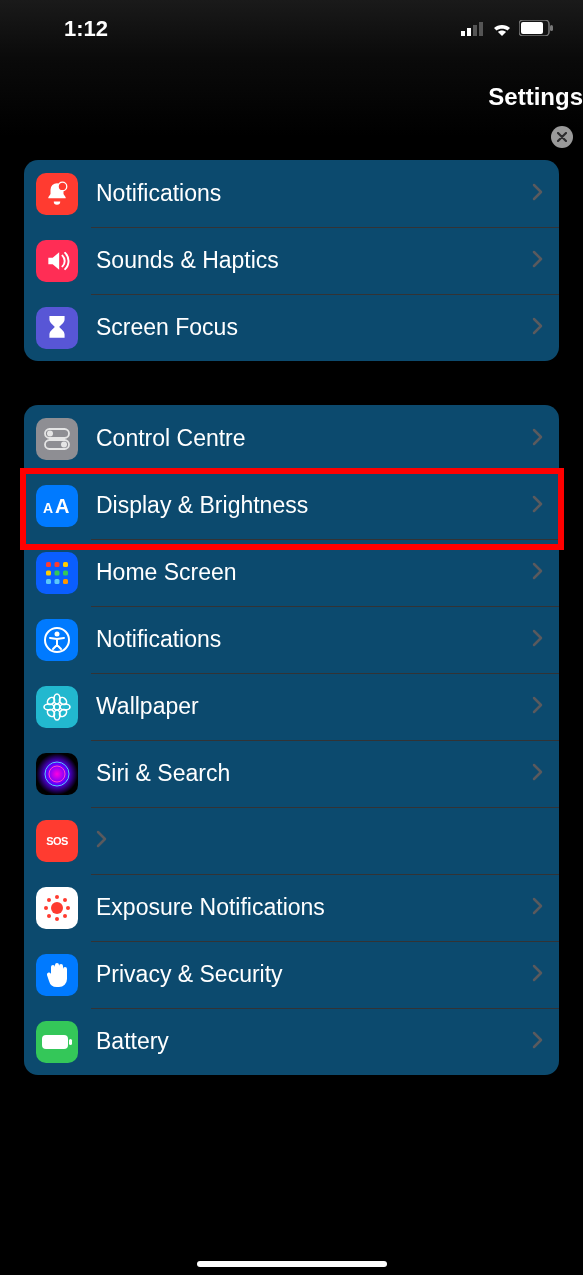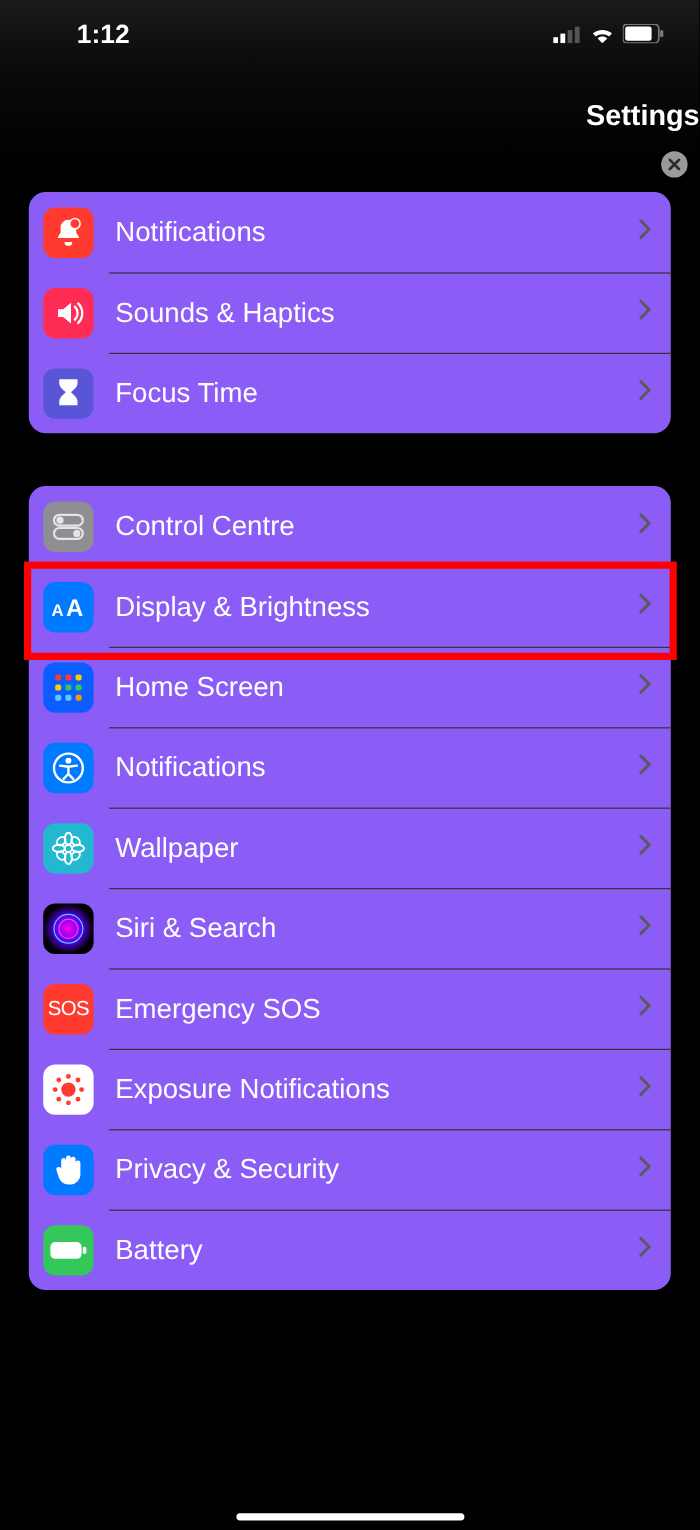--- a/index.html
+++ b/index.html
@@ -46,21 +46,21 @@
     align-items: center;
     justify-content: center;
     font-size: 14px;
     font-weight: bold;
     z-index: 5;
   }
   .scroll {
     padding: 24px 24px 0 24px;
   }
   .group {
-    background: #8b5cf6;
+    background: #0c4a6e;
     border-radius: 14px;
     overflow: hidden;
     margin-bottom: 44px;
   }
   .row {
     display: flex;
     align-items: center;
     height: 67px;
     padding: 0 16px 0 12px;
     position: relative;
@@ -115,21 +115,21 @@
   .bg-red    { background: #ff3b30; }
   .bg-pink   { background: #ff2d55; }
   .bg-indigo { background: #5856d6; }
   .bg-gray   { background: #8e8e93; }
   .bg-blue   { background: #007aff; }
   .bg-cyan   { background: #22b8cf; }
   .bg-green  { background: #34c759; }
   .bg-white  { background: #fff; color: #ff3b30; }
   .bg-gradient-siri { background: radial-gradient(circle at center, #ff00e0 0%, #5e00ff 35%, #000 70%); }
   .bg-home-grid { background: #0a5eff; }
-  .sos-text { font-size: 17px; font-weight: 400; letter-spacing: -0.5px; }
+  .sos-text { font-size: 11px; font-weight: 700; letter-spacing: -0.5px; }
 </style>
 </head>
 <body>
 
 <div class="status-bar">
   <span>1:12</span>
   <div class="status-right">
     <span>
       <svg width="24" height="14" viewBox="0 0 24 14">
           <rect x="0" y="9" width="4" height="5" fill="#fff"></rect>
@@ -188,21 +188,21 @@
       <span class="chevron"><svg width="11" height="18" viewBox="0 0 11 18">
             <path d="M2 2l7 7-7 7" stroke="currentColor" stroke-width="2.5" fill="none" stroke-linecap="round" stroke-linejoin="round"></path>
           </svg></span>
     </div>
     <div class="row">
       <div class="icon-box bg-indigo">
         <svg width="22" height="26" viewBox="0 0 18 24">
             <path fill="#fff" d="M2 1h14v3c0 3-3 5-5 7 2 2 5 4 5 7v3H2v-3c0-3 3-5 5-7-2-2-5-4-5-7V1z"></path>
           </svg>
       </div>
-      <span class="label">Focus Time</span>
+      <span class="label">Screen Focus</span>
       <span class="chevron"><svg width="11" height="18" viewBox="0 0 11 18">
             <path d="M2 2l7 7-7 7" stroke="currentColor" stroke-width="2.5" fill="none" stroke-linecap="round" stroke-linejoin="round"></path>
           </svg></span>
     </div>
   </div>
 
   <div class="group">
     <div class="row">
       <div class="icon-box bg-gray">
         <svg width="28" height="24" viewBox="0 0 28 24">
@@ -291,21 +291,20 @@
       </div>
       <span class="label">Siri &amp; Search</span>
       <span class="chevron"><svg width="11" height="18" viewBox="0 0 11 18">
             <path d="M2 2l7 7-7 7" stroke="currentColor" stroke-width="2.5" fill="none" stroke-linecap="round" stroke-linejoin="round"></path>
           </svg></span>
     </div>
     <div class="row">
       <div class="icon-box bg-red">
         <span class="sos-text" style="color:#fff;">SOS</span>
       </div>
-      <span class="label">Emergency SOS</span>
       <span class="chevron"><svg width="11" height="18" viewBox="0 0 11 18">
             <path d="M2 2l7 7-7 7" stroke="currentColor" stroke-width="2.5" fill="none" stroke-linecap="round" stroke-linejoin="round"></path>
           </svg></span>
     </div>
     <div class="row">
       <div class="icon-box bg-white">
         <svg width="30" height="30" viewBox="0 0 30 30">
             <circle cx="15" cy="15" r="6" fill="#ff3b30"></circle>
             <g fill="#ff3b30">
               <circle cx="15" cy="4" r="2"></circle>

